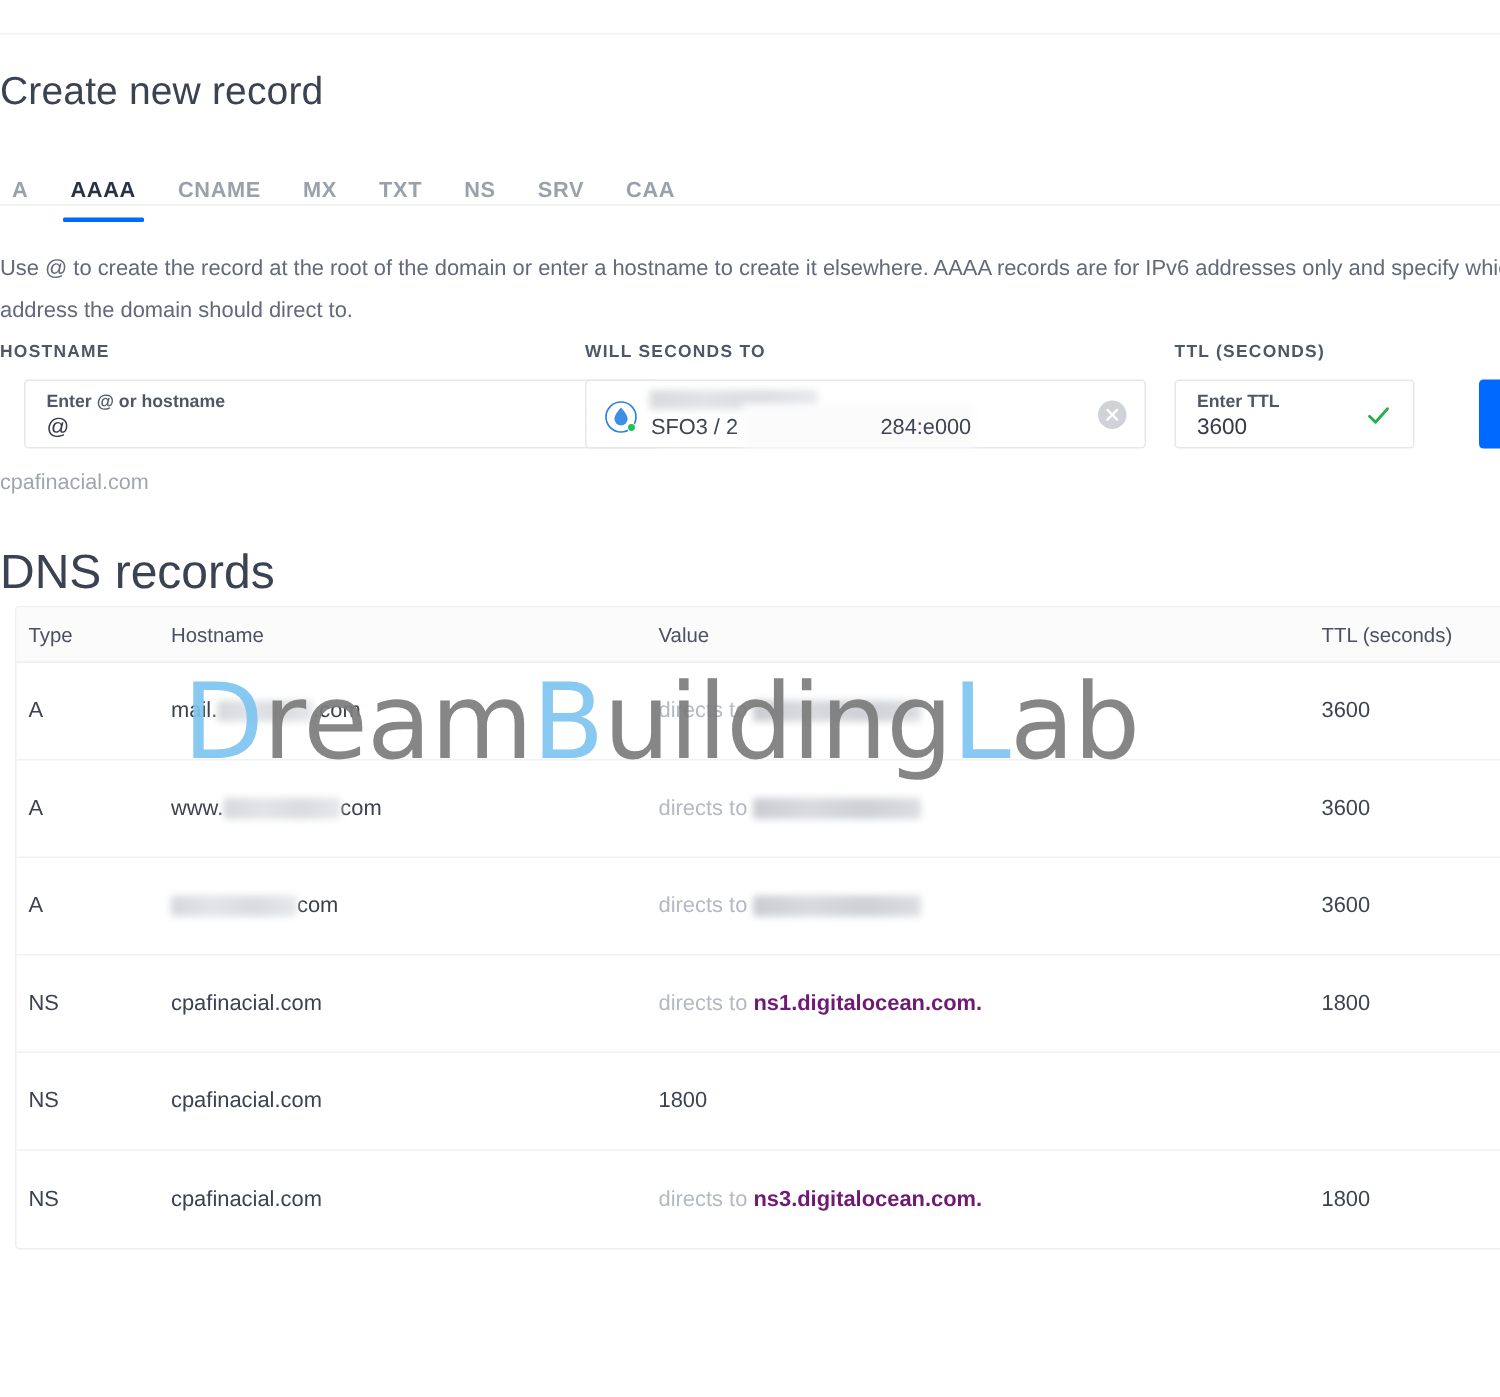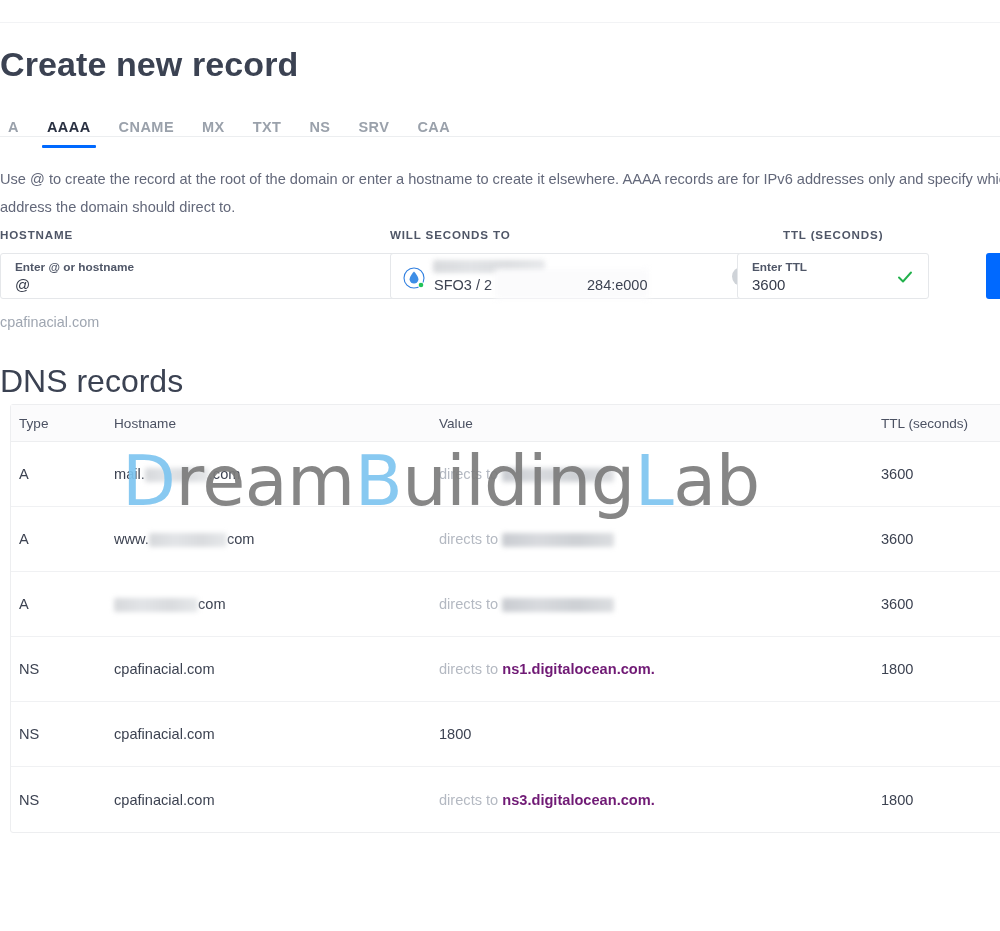--- a/index.html
+++ b/index.html
@@ -12,21 +12,21 @@
   .page { position: relative; width: 1000px; height: 931px; background: #fff; }
 
   .top-divider {
     position: absolute; left: 0; top: 22px; width: 1000px; height: 1px;
     background: #f2f3f5;
   }
 
   
   .page-title {
     position: absolute; left: 0; top: 45px;
-    font-size: 34px; font-weight: 700; color: #3b4252;
+    font-size: 26px; font-weight: 400; color: #3b4252;
     letter-spacing: 0.1px;
   }
 
   
   .tabs {
     position: absolute; left: -6px; top: 100px;
     display: flex; align-items: flex-end; gap: 0;
   }
   .tab {
     font-size: 14.5px; font-weight: 700; color: #9aa1ab;
@@ -57,23 +57,23 @@
     color: #4f5667; letter-spacing: 0.85px;
   }
   .lbl-hostname { left: 0; top: 0; }
   .lbl-direct   { left: 390px; top: 0; }
   .lbl-ttl      { left: 783px; top: 0; }
 
   .input-box {
     position: absolute; top: 25px; height: 46px;
     background: #fff; border: 1px solid #e5e7ea; border-radius: 3px;
   }
-  .box-hostname { left: 0; width: 424px; }
+  .box-hostname { left: 16px; width: 424px; }
   .box-direct   { left: 390px; width: 374px; }
-  .box-ttl      { left: 737px; width: 192px; }
+  .box-ttl      { left: 783px; width: 160px; }
 
   .inner-label {
     position: absolute; left: 14px; top: 6px;
     font-size: 11.8px; font-weight: 700; color: #4f5667;
   }
   .inner-value {
     position: absolute; left: 14px; top: 22px;
     font-size: 15px; color: #353b4a;
   }
   .check {

